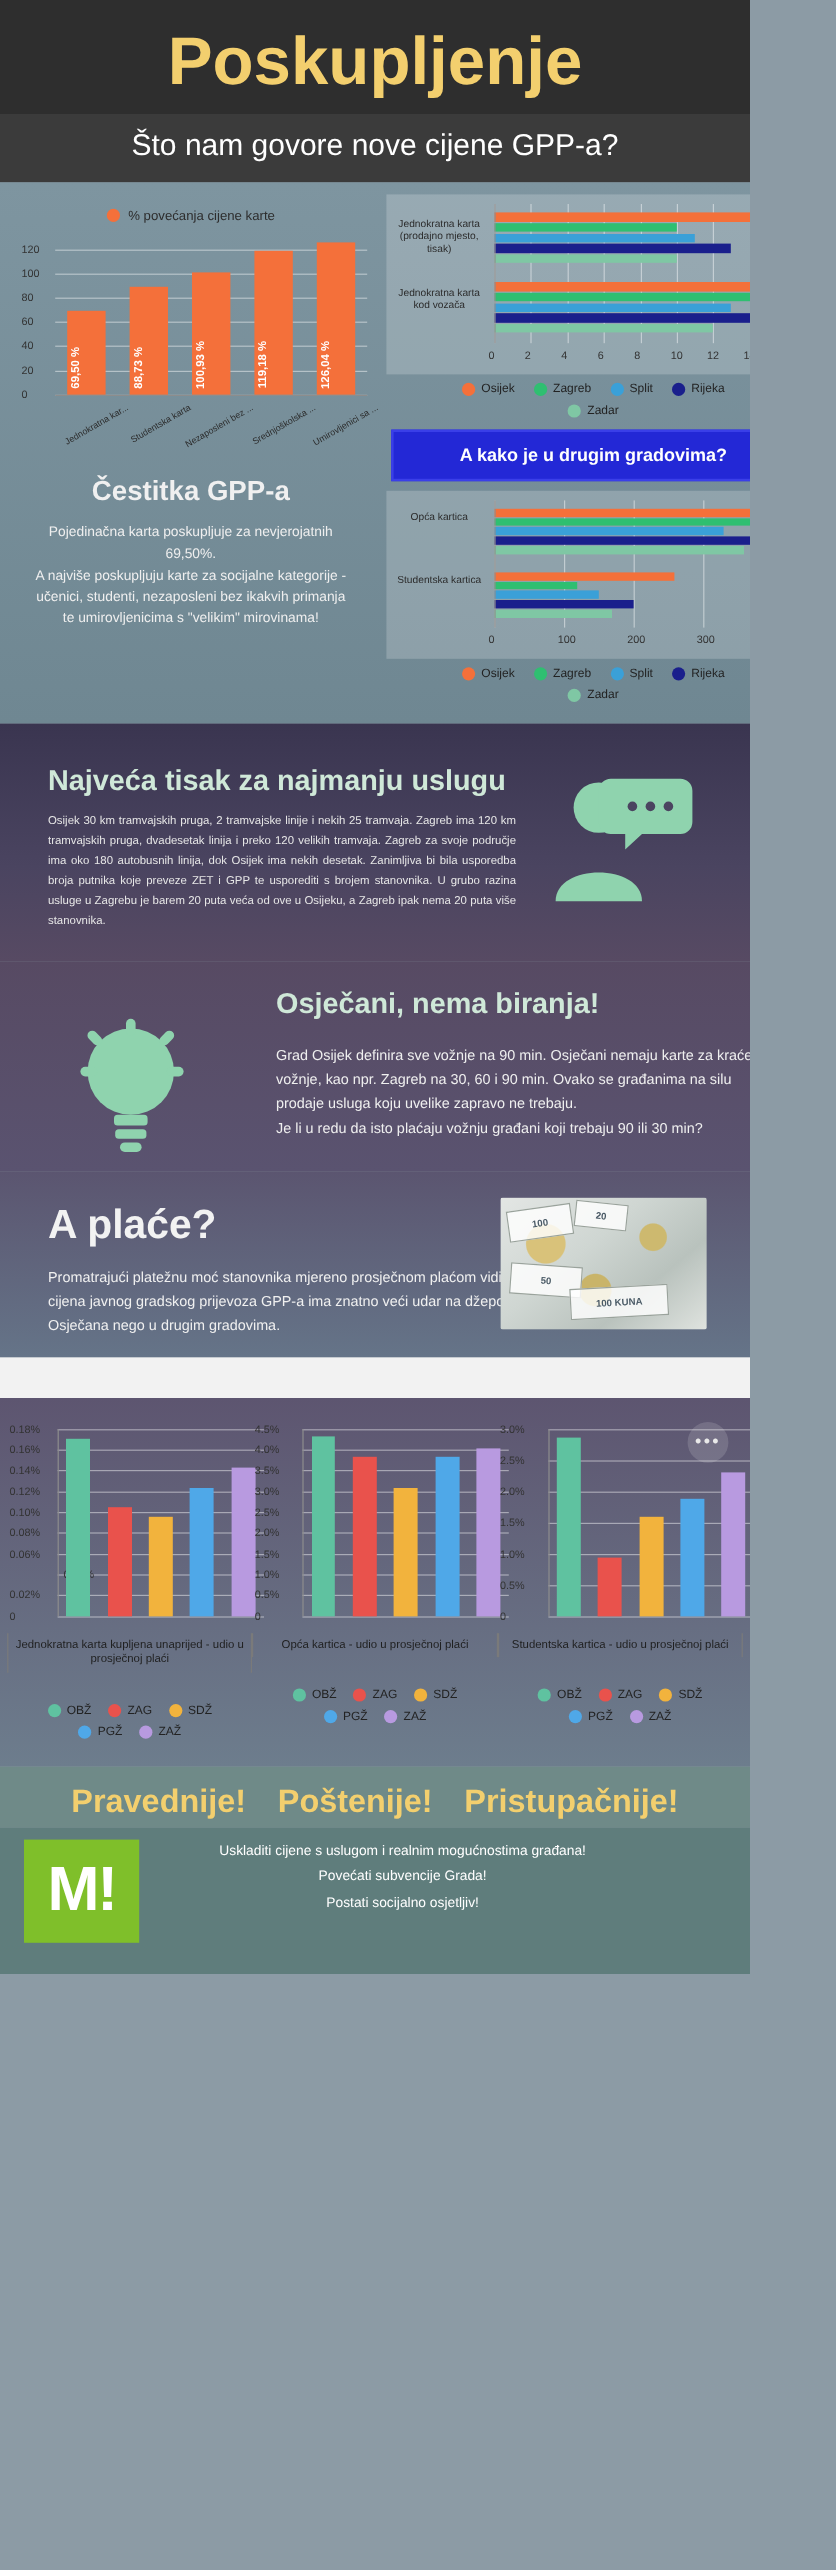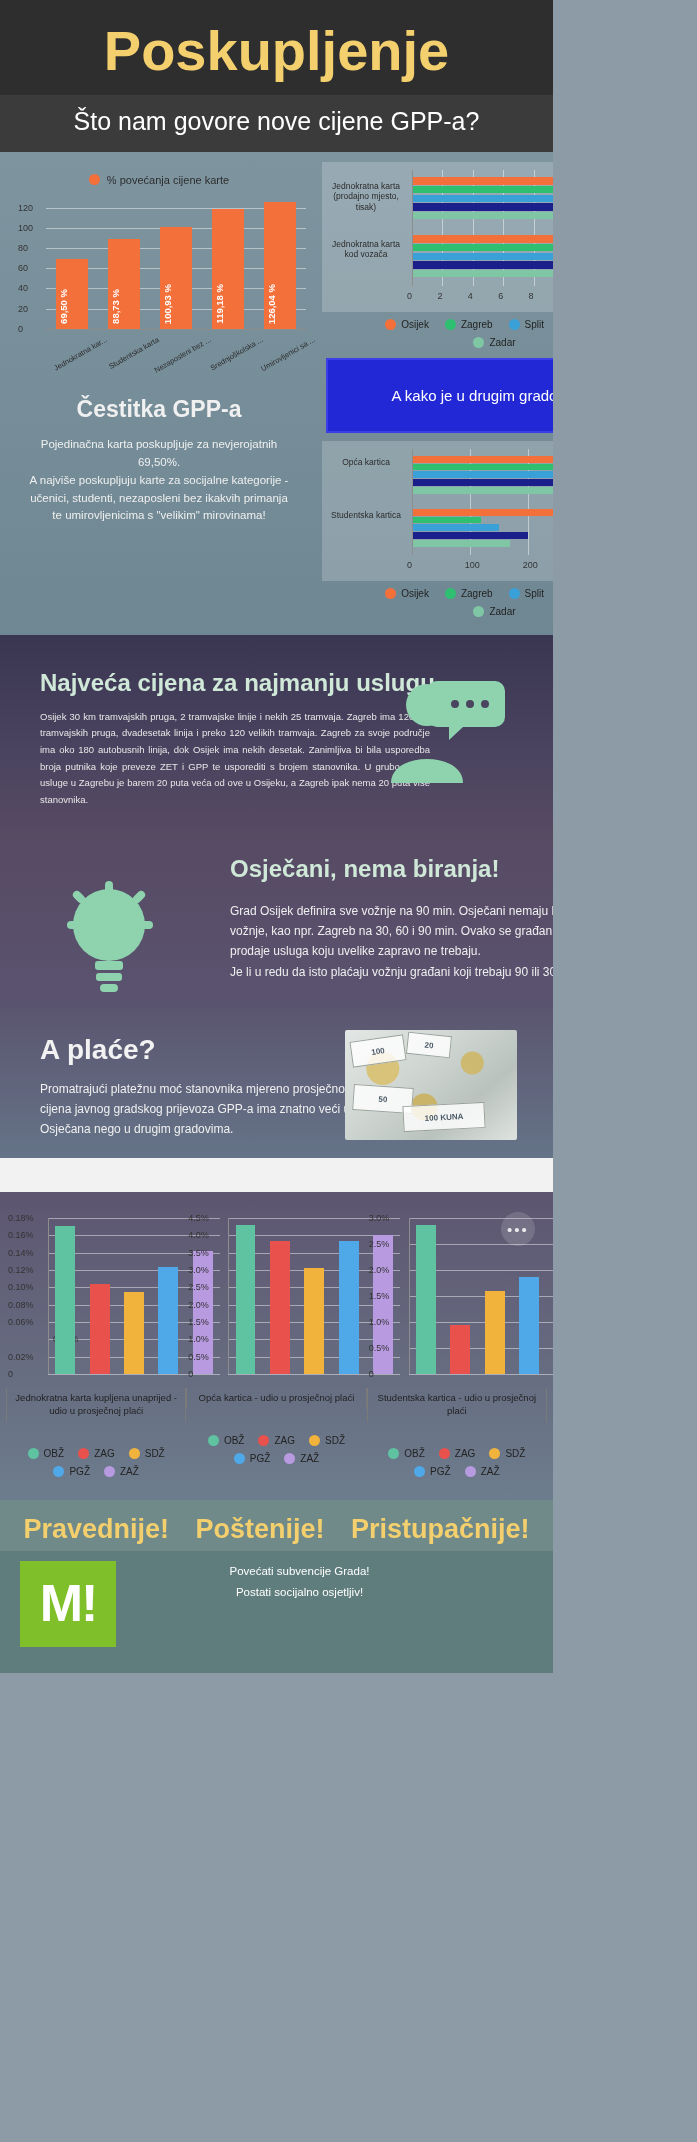--- a/index.html
+++ b/index.html
@@ -1,21 +1,21 @@
 <!DOCTYPE html>
 <html><head>
 <meta charset="utf-8">
 <style>
   * { box-sizing: border-box; margin: 0; padding: 0; }
   body {
     width: 697px;
     font-family: "Liberation Sans", sans-serif;
     background: #8c9ba5;
   }
-  .page { width: 553px; position: relative; overflow: hidden; }
+  .page { width: 625px; position: relative; overflow: hidden; }
 
   
   .header-top {
     background: #2e2e2e;
     text-align: center;
     padding: 22px 0 14px 0;
   }
   .header-title {
     color: #f3cf6e;
     font-size: 56px;
@@ -72,22 +72,22 @@
   .hbar-cat {
     position:absolute; font-size:8.5px; color:#2b2b2b; text-align:center;
     line-height:1.25;
   }
 
   .legend-row { display:flex; justify-content:center; gap:16px; margin-top:7px; flex-wrap:wrap;}
   .legend-item { display:flex; align-items:center; gap:5px; }
   .legend-item .legend-txt { font-size:10px; color:#222; }
 
   .banner-blue {
-    background:#2328d6; color:#fff; font-size:15px; font-weight:normal;
-    text-align:center; padding:27px 6px; margin: 10px 4px 8px 4px;
+    background:#2328d6; color:#fff; font-size:15px; font-weight:bold;
+    text-align:center; padding:11px 6px; margin: 10px 4px 8px 4px;
     border: 2px solid #3a3fe8;
   }
 
   .cong-title {
     text-align:center; color:#f0f0f0; font-size:23px; font-weight:bold;
     line-height:1.45; margin-top:16px;
   }
   .cong-body {
     text-align:center; color:#efefef; font-size:11.5px; line-height:1.55;
     margin-top:10px; padding: 0 18px;
@@ -122,21 +122,21 @@
     color:#efefef; font-size:12px; line-height:1.7;
     margin: 18px 0 0 230px; width: 420px;
   }
   .bulb-icon { position:absolute; left:55px; top:40px; }
 
   
   .sec4 {
     background: linear-gradient(180deg,#5b5570 0%, #657488 100%);
     padding: 18px 0 16px 0; position:relative; min-height: 150px;
   }
-  .sec4 h2 { color:#f2f2f2; font-size:28px; font-weight:bold; margin: 8px 0 0 40px;}
+  .sec4 h2 { color:#f2f2f2; font-size:34px; font-weight:bold; margin: 8px 0 0 40px;}
   .sec4 p { color:#f0f0f0; font-size:12px; line-height:1.65; margin:14px 0 0 40px; width:420px;}
   .money-photo {
     position:absolute; right:36px; top:22px; width:172px; height:110px;
     border-radius:2px;
     background:
       radial-gradient(circle at 22% 35%, #d9c27a 0 16px, transparent 17px),
       radial-gradient(circle at 46% 70%, #c9b469 0 13px, transparent 14px),
       radial-gradient(circle at 74% 30%, #cdb96f 0 11px, transparent 12px),
       linear-gradient(140deg,#e3e6e4 0%, #cfd6d2 40%, #b9c2bd 70%, #dfe3df 100%);
     overflow:hidden;
@@ -353,21 +353,21 @@
       <div class="legend-row" id="legend3b">
           <div class="legend-item">
             <span class="legend-dot" style="background: rgb(127, 199, 164);"></span>
             <span class="legend-txt">Zadar</span>
           </div>
         </div>
     </div>
   </div>
 
   <div class="sec2">
-    <h2>Najveća cijena za najmanju uslugu</h2>
+    <h2>Najveća tisak za najmanju uslugu</h2>
     <p>Osijek 30 km tramvajskih pruga, 2 tramvajske linije i nekih 25 tramvaja. Zagreb ima 120 km tramvajskih pruga, dvadesetak linija i preko 120 velikih tramvaja. Zagreb za svoje područje ima oko 180 autobusnih linija, dok Osijek ima nekih desetak. Zanimljiva bi bila usporedba broja putnika koje preveze ZET i GPP te usporediti s brojem stanovnika. U grubo razina usluge u Zagrebu je barem 20 puta veća od ove u Osijeku, a Zagreb ipak nema 20 puta više stanovnika.</p>
     <div class="avatar-icon">
       <svg width="132" height="118" viewBox="0 0 132 118">
         <circle cx="52" cy="34" r="21" fill="#8fd3ae"></circle>
         <path d="M16 112 C16 80 88 80 88 112 Z" fill="#8fd3ae"></path>
         <path d="M62 10 h58 a10 10 0 0 1 10 10 v26 a10 10 0 0 1 -10 10 h-32 l-14 13 v-13 h-12 a10 10 0 0 1 -10 -10 v-26 a10 10 0 0 1 10 -10 z" fill="#8fd3ae"></path>
         <circle cx="80" cy="33" r="4" fill="#4b4460"></circle>
         <circle cx="95" cy="33" r="4" fill="#4b4460"></circle>
         <circle cx="110" cy="33" r="4" fill="#4b4460"></circle>
       </svg>
@@ -577,18 +577,19 @@
   </div>
 
   <div class="footer-band">
     <span class="footer-title">Pravednije!</span>
     <span class="footer-title" style="margin-left:22px">Poštenije!</span>
     <span class="footer-title" style="margin-left:22px">Pristupačnije!</span>
   </div>
   <div class="footer-main">
     <div class="logo-box">M!</div>
     <div class="footer-lines" id="footer-lines">
+        <div>Uskladiti cijene s uslugom i realnim mogućnostima građana!</div>
         <div>Povećati subvencije Grada!</div>
         <div>Postati socijalno osjetljiv!</div>
       </div>
   </div>
 
 </div>
 
 </body></html>

